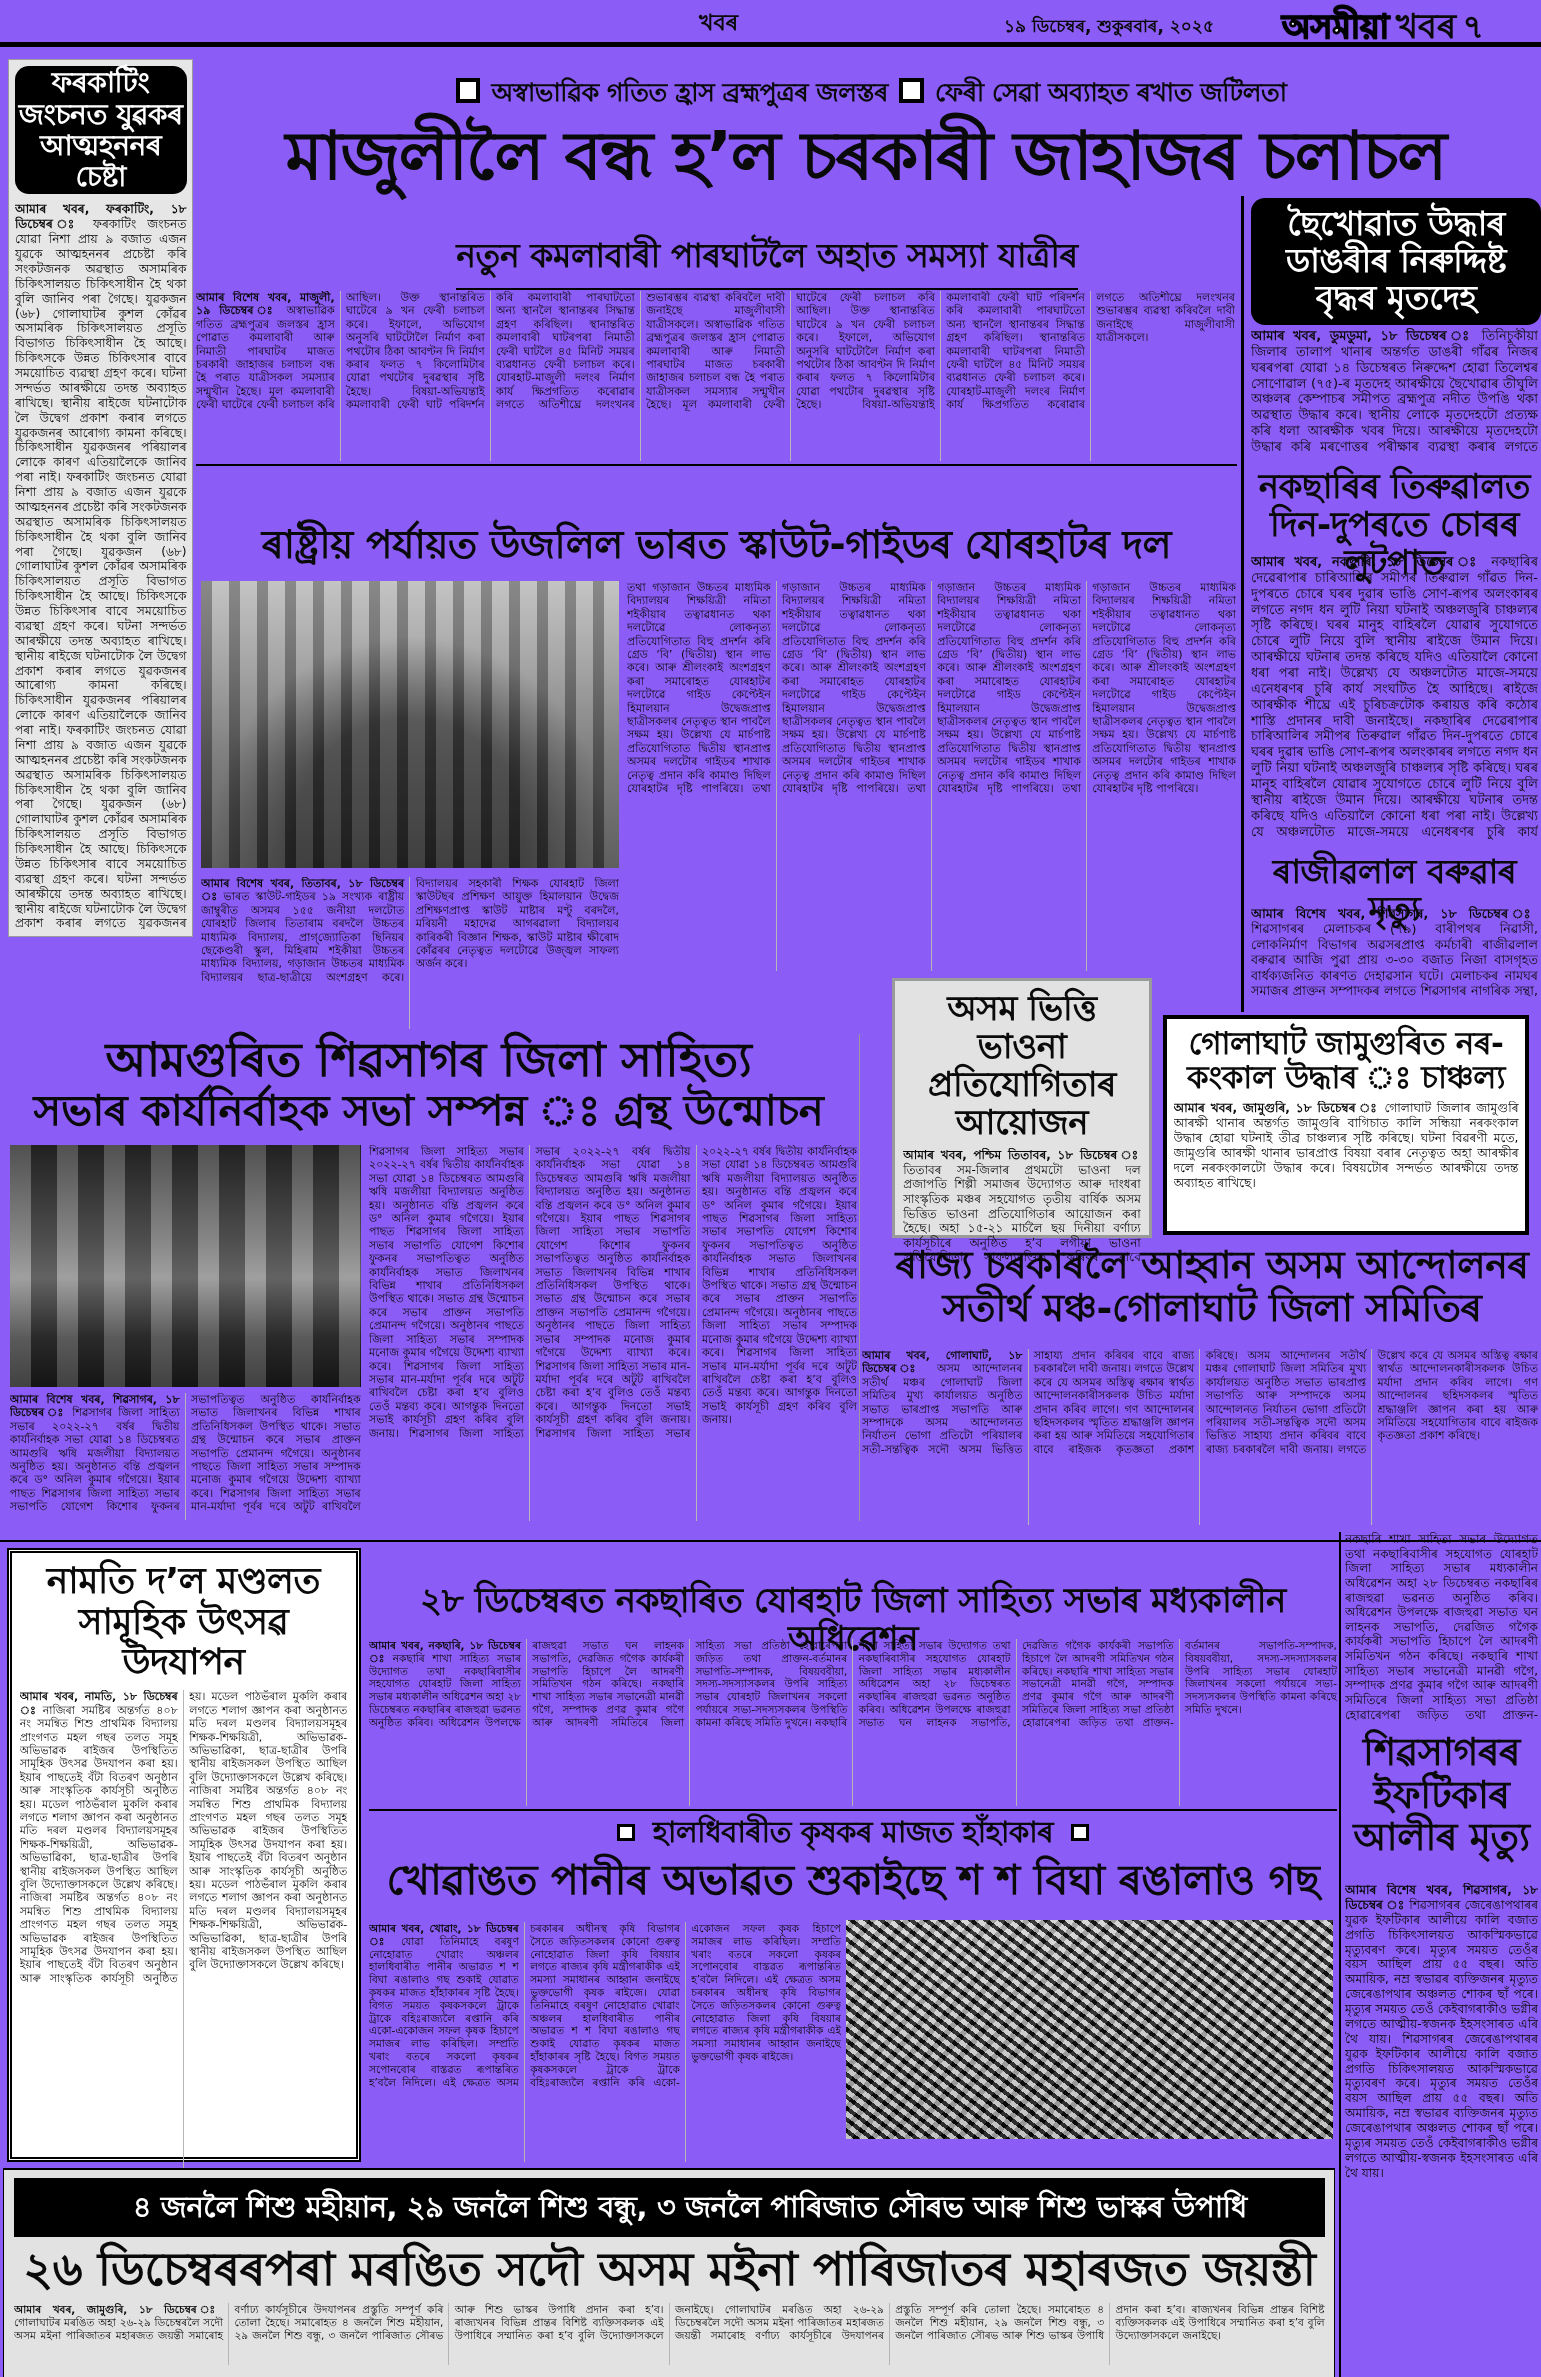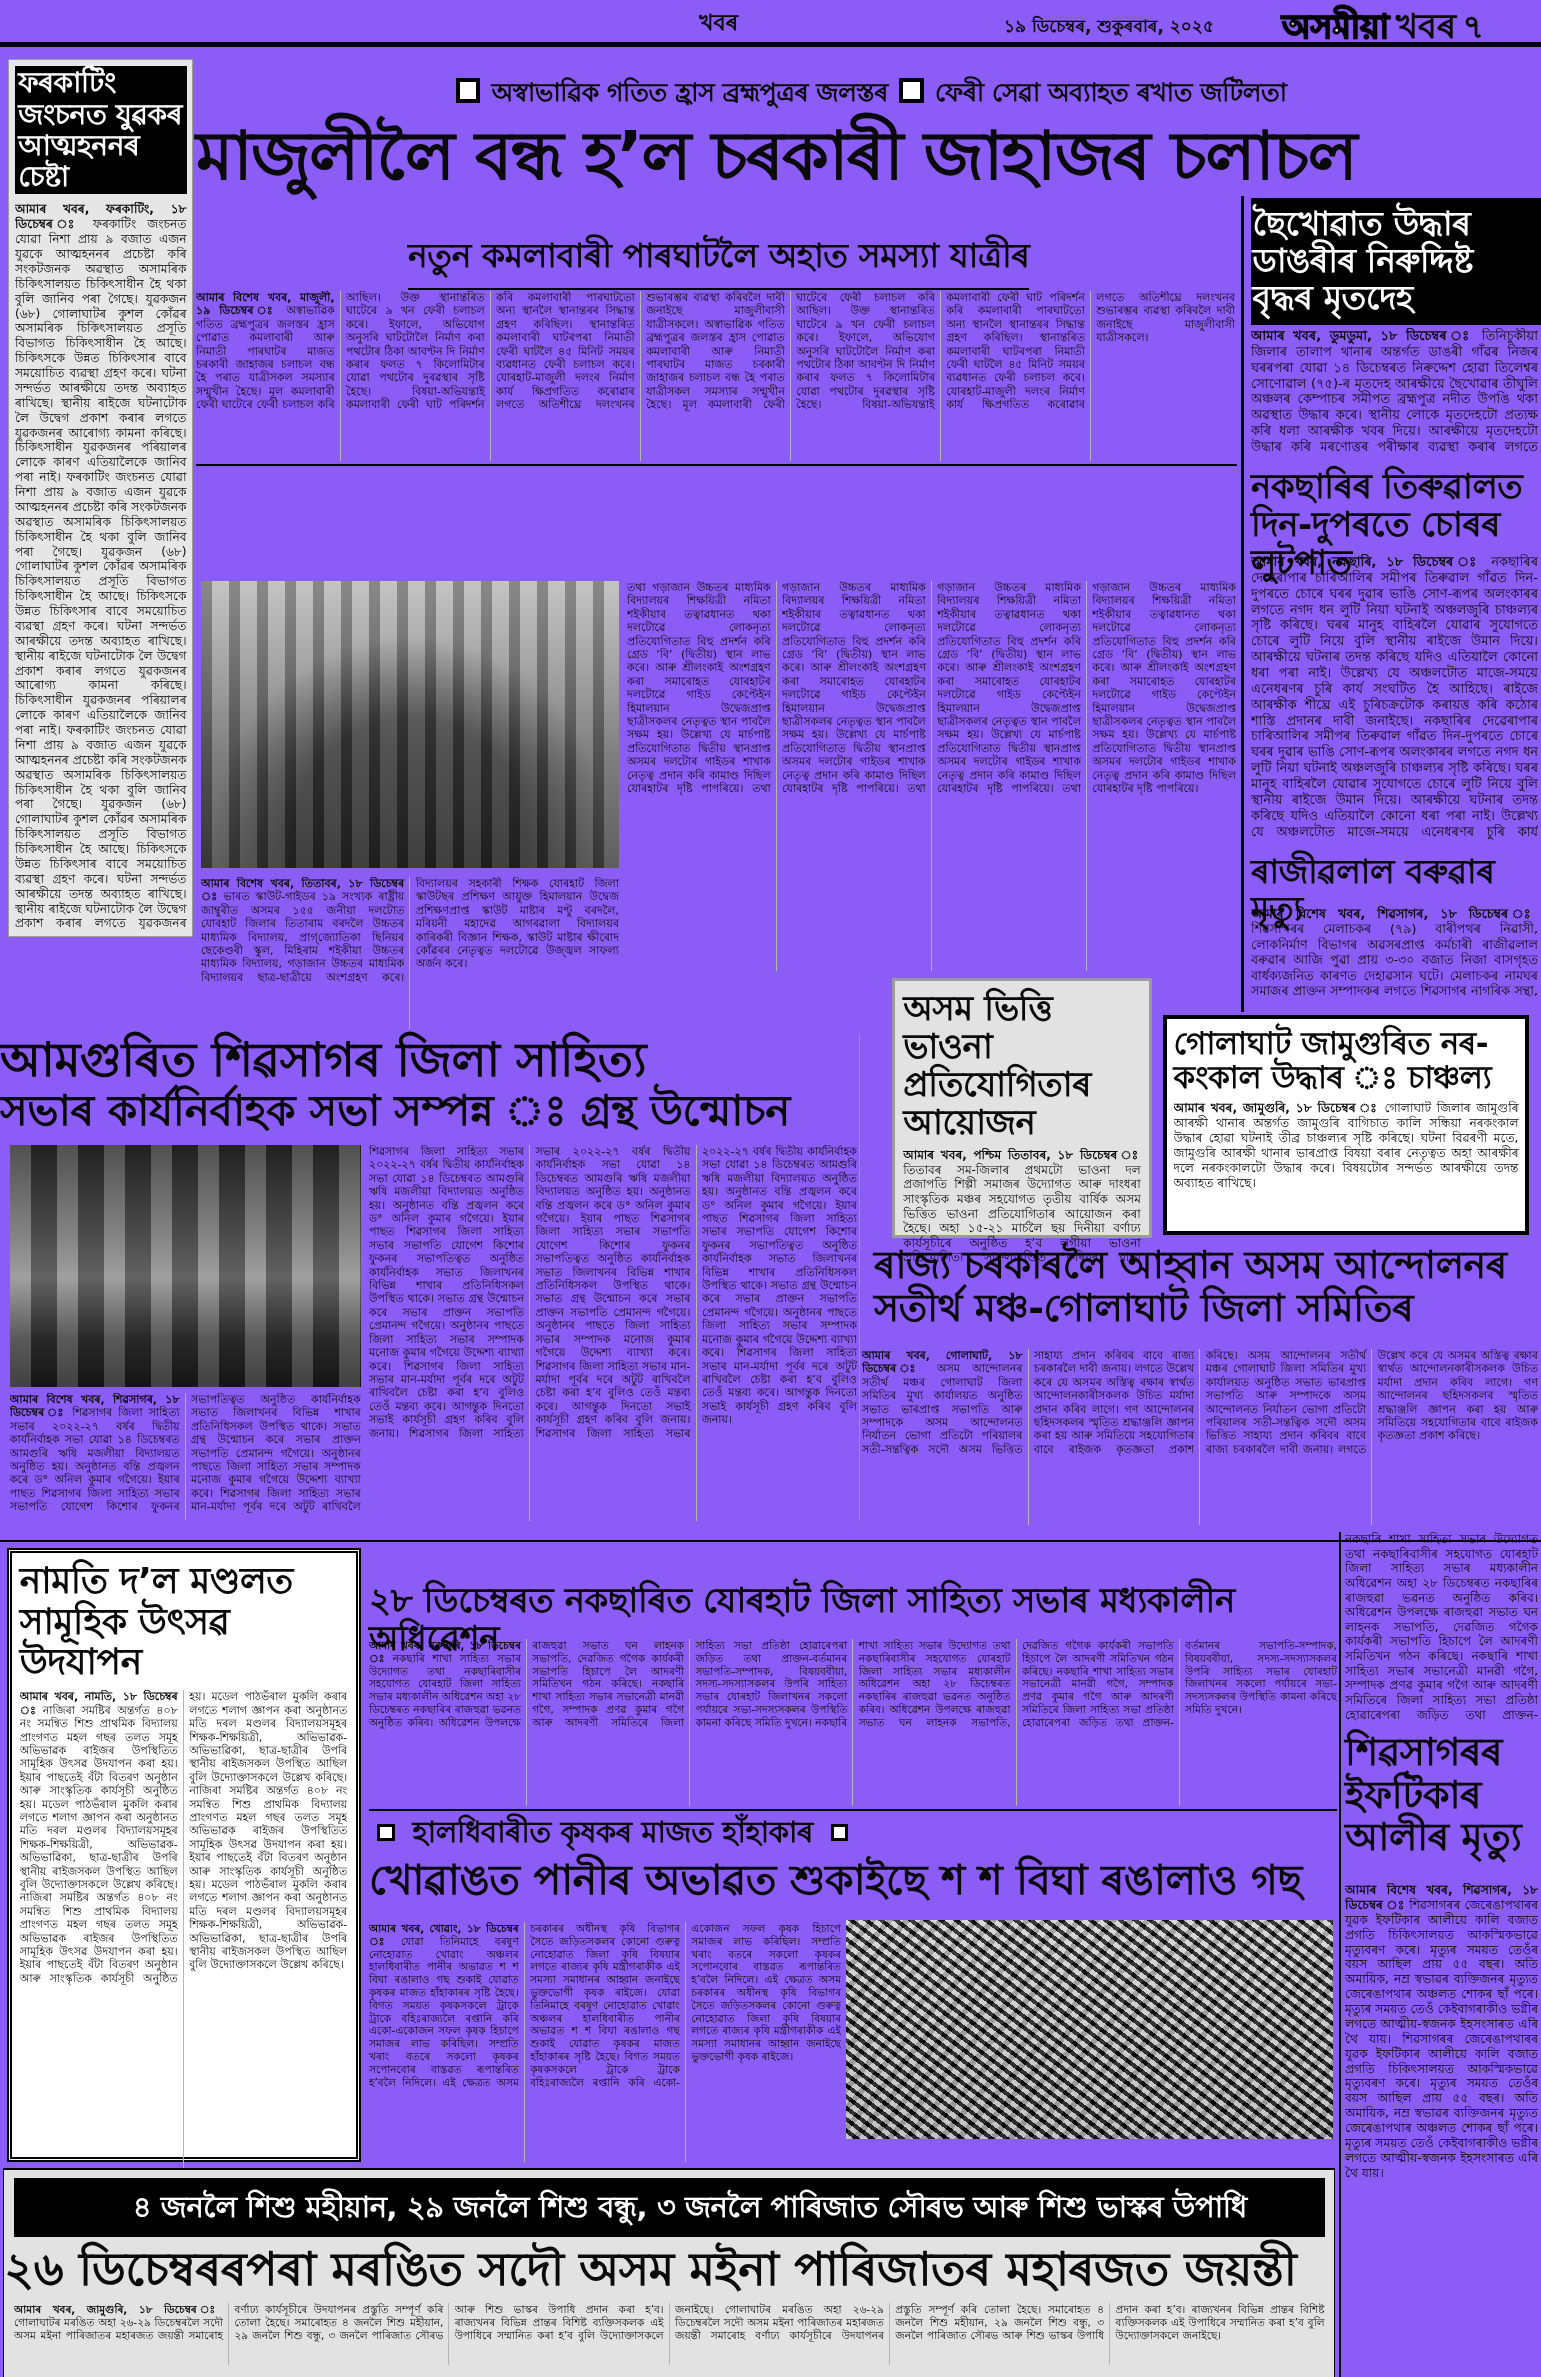--- a/index.html
+++ b/index.html
@@ -1,19 +1,19 @@
 <!DOCTYPE html>
 <html style="font-size:13px"><head>
 <meta charset="utf-8">
 <style>
   html,body{margin:0;padding:0;background:#888;}
   #canvas{position:relative;width:1541px;height:2377px;background:#8b5cf6;overflow:hidden;
           font-family:"DejaVu Sans",sans-serif;color:#0a0a0a;}
   .abs{position:absolute;}
-  .center{}
+  .center{text-align:center;border-radius:14px;}
   .hl{font-weight:bold;line-height:1.12;letter-spacing:-0.4px;}
   .body-text{font-size:12px;line-height:1.22;text-align:justify;overflow:hidden;
              column-gap:11.4px;column-rule:0.8px solid #b5b5b5;}
   .dateline{font-weight:bold;}
   .dateline::after{content:" ";}
   .blackbox{background:#000;color:#fff;display:flex;align-items:center;justify-content:center;}
   .rule{background:#000;}
   .sq{display:inline-block;width:16.3px;height:16.3px;border:4.1px solid #000;background:#fff;
       vertical-align:middle;margin:0 11.4px 4.9px 11.4px;}
   .sq.small{width:11.4px;height:11.4px;border-width:3.3px;margin:0 8.2px 3.3px 8.2px;}
@@ -92,20 +92,21 @@
     <span class="dateline">আমাৰ বিশেষ খবৰ, শিৱসাগৰ, ১৮ ডিচেম্বৰ ঃ</span><span>শিৱসাগৰৰ মেলাচকৰ (৭৯) বাৰীপথৰ নিৱাসী, লোকনিৰ্মাণ বিভাগৰ অৱসৰপ্ৰাপ্ত কৰ্মচাৰী ৰাজীৱলাল বৰুৱাৰ আজি পুৱা প্ৰায় ৩-৩০ বজাত নিজা বাসগৃহত বাৰ্ধক্যজনিত কাৰণত দেহাৱসান ঘটে। মেলাচকৰ নামঘৰ সমাজৰ প্ৰাক্তন সম্পাদকৰ লগতে শিৱসাগৰ নাগৰিক সন্থা, পেঞ্চনাৰ সন্থাৰ বিভিন্ন সামাজিক অনুষ্ঠানৰ সৈতে জড়িত থকা ধৰ্মপ্ৰাণ ব্যক্তিজনৰ মৃত্যুত অঞ্চলটোত শোকৰ ছাঁ পৰে। মৃত্যুৰ সময়ত তেওঁ তিনি পুত্ৰ-বোৱাৰী, নাতি-নাতিনী, আত্মীয়-স্বজনসকলক এৰি থৈ গৈছে।</span>
   </div>
 
   <div class="abs heavybox" style="left:1163px;top:1015px;width:366px;height:220px;padding:6.5px;box-sizing:border-box;">
     <div class="hl center" style="font-size:31px;">গোলাঘাট জামুগুৰিত নৰ-কংকাল উদ্ধাৰ ঃ চাঞ্চল্য</div>
     <div class="body-text" style="margin-top:6.5px;height:127px;font-size:12.2px;">
       <span class="dateline">আমাৰ খবৰ, জামুগুৰি, ১৮ ডিচেম্বৰ ঃ</span><span>গোলাঘাট জিলাৰ জামুগুৰি আৰক্ষী থানাৰ অন্তৰ্গত জামুগুৰি বাগিচাত কালি সন্ধিয়া নৰকংকাল উদ্ধাৰ হোৱা ঘটনাই তীব্ৰ চাঞ্চল্যৰ সৃষ্টি কৰিছে। ঘটনা বিৱৰণী মতে, জামুগুৰি আৰক্ষী থানাৰ ভাৰপ্ৰাপ্ত বিষয়া বৰাৰ নেতৃত্বত অহা আৰক্ষীৰ দলে নৰকংকালটো উদ্ধাৰ কৰে। বিষয়টোৰ সন্দৰ্ভত আৰক্ষীয়ে তদন্ত অব্যাহত ৰাখিছে।</span>
     </div>
   </div>
 
+  <div class="abs hl center" style="left:196px;top:523px;width:1041px;font-size:39px;">ৰাষ্ট্ৰীয় পৰ্যায়ত উজলিল ভাৰত স্কাউট-গাইডৰ যোৰহাটৰ দল</div>
   <div class="abs photo photo-scout" style="left:201px;top:581px;width:418px;height:287px;"></div>
   <div class="abs body-text" style="left:627px;top:581px;width:609px;height:390px;column-count:4;font-size:11px;">
     <span>তথা গড়াজান উচ্চতৰ মাধ্যমিক বিদ্যালয়ৰ শিক্ষয়িত্ৰী নমিতা শইকীয়াৰ তত্বাৱধানত থকা দলটোৱে লোকনৃত্য প্ৰতিযোগিতাত বিহু প্ৰদৰ্শন কৰি গ্ৰেড ‘বি’ (দ্বিতীয়) স্থান লাভ কৰে। আৰু শ্ৰীলংকাই অংশগ্ৰহণ কৰা সমাৰোহত যোৰহাটৰ দলটোৱে গাইড কেপ্টেইন হিমালয়ান উদ্বেজপ্ৰাপ্ত ছাত্ৰীসকলৰ নেতৃত্বত স্থান পাবলৈ সক্ষম হয়। উল্লেখ্য যে মাৰ্চপাষ্ট প্ৰতিযোগিতাত দ্বিতীয় স্থানপ্ৰাপ্ত অসমৰ দলটোৰ গাইডৰ শাখাক নেতৃত্ব প্ৰদান কৰি কামাণ্ড দিছিল যোৰহাটৰ দৃষ্টি পাপৰিয়ে। তথা গড়াজান উচ্চতৰ মাধ্যমিক বিদ্যালয়ৰ শিক্ষয়িত্ৰী নমিতা শইকীয়াৰ তত্বাৱধানত থকা দলটোৱে লোকনৃত্য প্ৰতিযোগিতাত বিহু প্ৰদৰ্শন কৰি গ্ৰেড ‘বি’ (দ্বিতীয়) স্থান লাভ কৰে। আৰু শ্ৰীলংকাই অংশগ্ৰহণ কৰা সমাৰোহত যোৰহাটৰ দলটোৱে গাইড কেপ্টেইন হিমালয়ান উদ্বেজপ্ৰাপ্ত ছাত্ৰীসকলৰ নেতৃত্বত স্থান পাবলৈ সক্ষম হয়। উল্লেখ্য যে মাৰ্চপাষ্ট প্ৰতিযোগিতাত দ্বিতীয় স্থানপ্ৰাপ্ত অসমৰ দলটোৰ গাইডৰ শাখাক নেতৃত্ব প্ৰদান কৰি কামাণ্ড দিছিল যোৰহাটৰ দৃষ্টি পাপৰিয়ে। তথা গড়াজান উচ্চতৰ মাধ্যমিক বিদ্যালয়ৰ শিক্ষয়িত্ৰী নমিতা শইকীয়াৰ তত্বাৱধানত থকা দলটোৱে লোকনৃত্য প্ৰতিযোগিতাত বিহু প্ৰদৰ্শন কৰি গ্ৰেড ‘বি’ (দ্বিতীয়) স্থান লাভ কৰে। আৰু শ্ৰীলংকাই অংশগ্ৰহণ কৰা সমাৰোহত যোৰহাটৰ দলটোৱে গাইড কেপ্টেইন হিমালয়ান উদ্বেজপ্ৰাপ্ত ছাত্ৰীসকলৰ নেতৃত্বত স্থান পাবলৈ সক্ষম হয়। উল্লেখ্য যে মাৰ্চপাষ্ট প্ৰতিযোগিতাত দ্বিতীয় স্থানপ্ৰাপ্ত অসমৰ দলটোৰ গাইডৰ শাখাক নেতৃত্ব প্ৰদান কৰি কামাণ্ড দিছিল যোৰহাটৰ দৃষ্টি পাপৰিয়ে। তথা গড়াজান উচ্চতৰ মাধ্যমিক বিদ্যালয়ৰ শিক্ষয়িত্ৰী নমিতা শইকীয়াৰ তত্বাৱধানত থকা দলটোৱে লোকনৃত্য প্ৰতিযোগিতাত বিহু প্ৰদৰ্শন কৰি গ্ৰেড ‘বি’ (দ্বিতীয়) স্থান লাভ কৰে। আৰু শ্ৰীলংকাই অংশগ্ৰহণ কৰা সমাৰোহত যোৰহাটৰ দলটোৱে গাইড কেপ্টেইন হিমালয়ান উদ্বেজপ্ৰাপ্ত ছাত্ৰীসকলৰ নেতৃত্বত স্থান পাবলৈ সক্ষম হয়। উল্লেখ্য যে মাৰ্চপাষ্ট প্ৰতিযোগিতাত দ্বিতীয় স্থানপ্ৰাপ্ত অসমৰ দলটোৰ গাইডৰ শাখাক নেতৃত্ব প্ৰদান কৰি কামাণ্ড দিছিল যোৰহাটৰ দৃষ্টি পাপৰিয়ে।</span>
   </div>
   <div class="abs body-text" style="left:201px;top:877px;width:418px;height:152px;column-count:2;font-size:11px;">
     <span class="dateline">আমাৰ বিশেষ খবৰ, তিতাবৰ, ১৮ ডিচেম্বৰ ঃ</span><span>ভাৰত স্কাউট-গাইডৰ ১৯ সংখ্যক ৰাষ্ট্ৰীয় জাম্বুৰীত অসমৰ ১৫৫ জনীয়া দলটোত যোৰহাট জিলাৰ তিতাৰাম বৰদলৈ উচ্চতৰ মাধ্যমিক বিদ্যালয়, প্ৰাগ্‌জ্যোতিকা ছিনিয়ৰ ছেকেণ্ডৰী স্কুল, মিহিৰাম শইকীয়া উচ্চতৰ মাধ্যমিক বিদ্যালয়, গড়াজান উচ্চতৰ মাধ্যমিক বিদ্যালয়ৰ ছাত্ৰ-ছাত্ৰীয়ে অংশগ্ৰহণ কৰে। বিদ্যালয়ৰ সহকাৰী শিক্ষক যোৰহাট জিলা স্কাউটছৰ প্ৰশিক্ষণ আয়ুক্ত হিমালয়ান উদ্বেজ প্ৰশিক্ষণপ্ৰাপ্ত স্কাউট মাষ্টাৰ মণ্টু বৰদলৈ, মৰিয়নী মহাদেৱ আগৰৱালা বিদ্যালয়ৰ কাৰিকৰী বিজ্ঞান শিক্ষক, স্কাউট মাষ্টাৰ ক্ষীৰোদ কোঁৱৰৰ নেতৃত্বত দলটোৱে উজ্জ্বল সাফল্য অৰ্জন কৰে।</span>
   </div>
 
   <div class="abs greybox" style="left:892px;top:978px;width:260px;height:260px;border:3.3px solid #9a9a9a;padding:8.2px;box-sizing:border-box;">
     <div class="hl center" style="font-size:34px;">অসম ভিত্তি ভাওনা প্ৰতিযোগিতাৰ আয়োজন</div>

